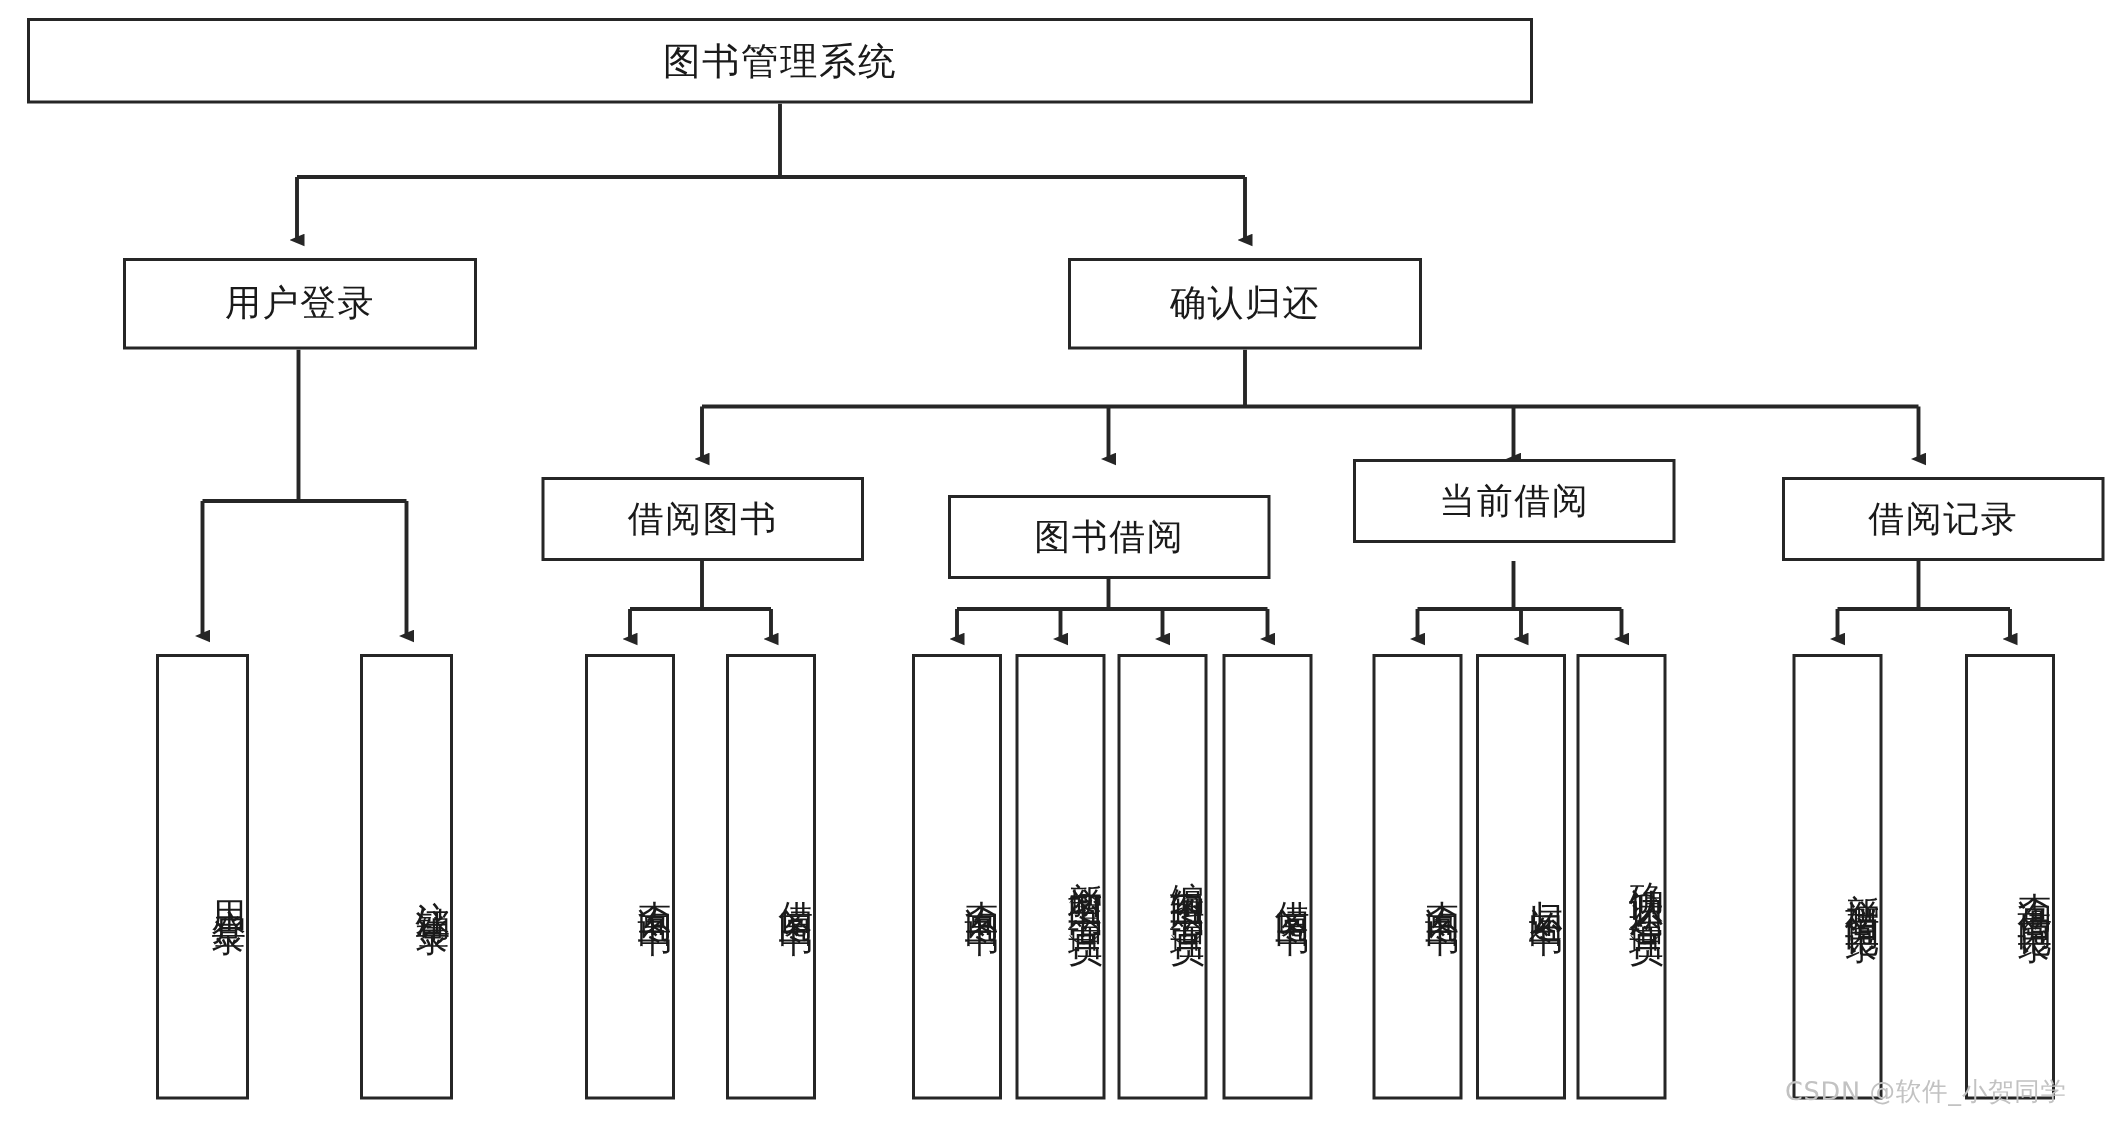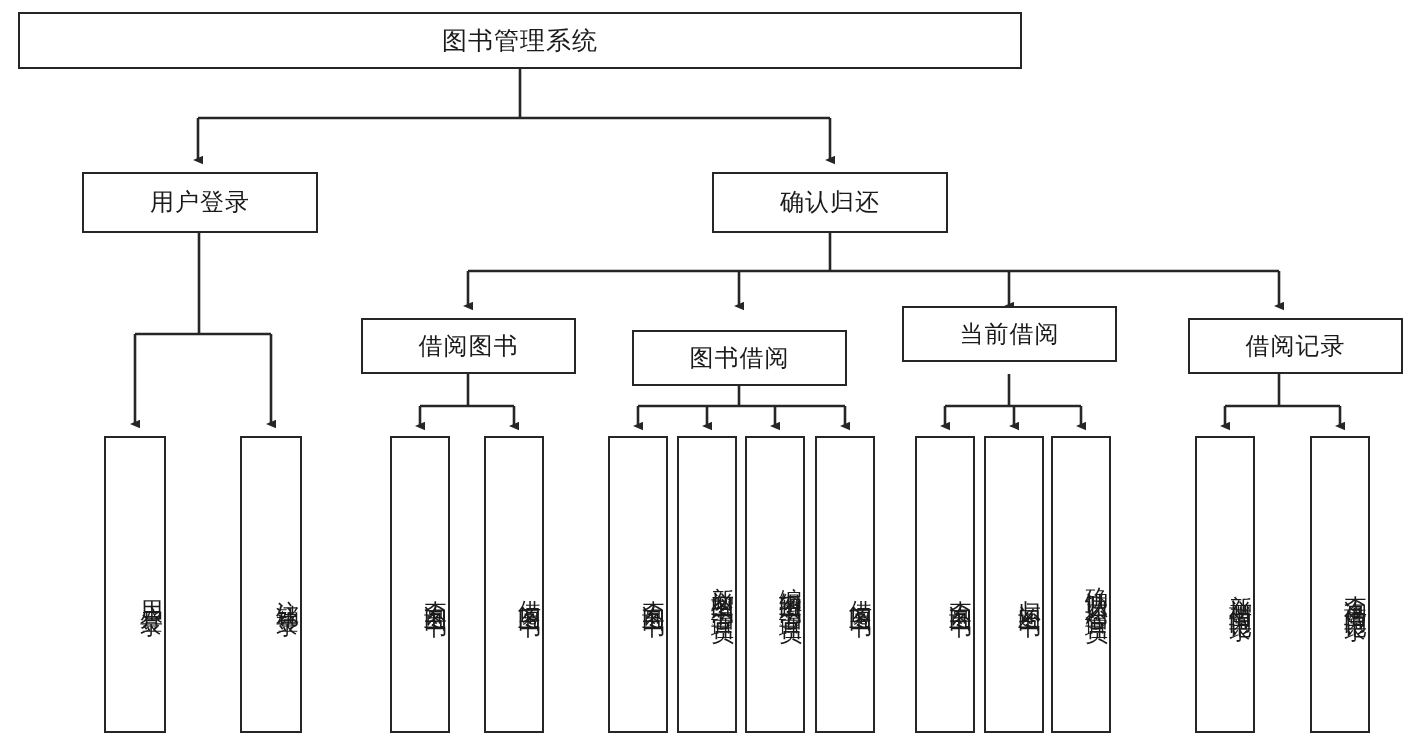--- a/index.html
+++ b/index.html
@@ -196,14 +196,15 @@
   </div>
 
   <div class="node vertical" style="left:1195px; top:436px; width:60px; height:297px;">
     <span class="vlabel">新增借阅记录</span>
   </div>
 
   <div class="node vertical" style="left:1310px; top:436px; width:60px; height:297px;">
     <span class="vlabel">查询借阅记录</span>
   </div>
 
+  <div class="watermark" style="left:1190px; top:716px;">CSDN @软件_小贺同学</div>
 
 </div>
 
 </body></html>

